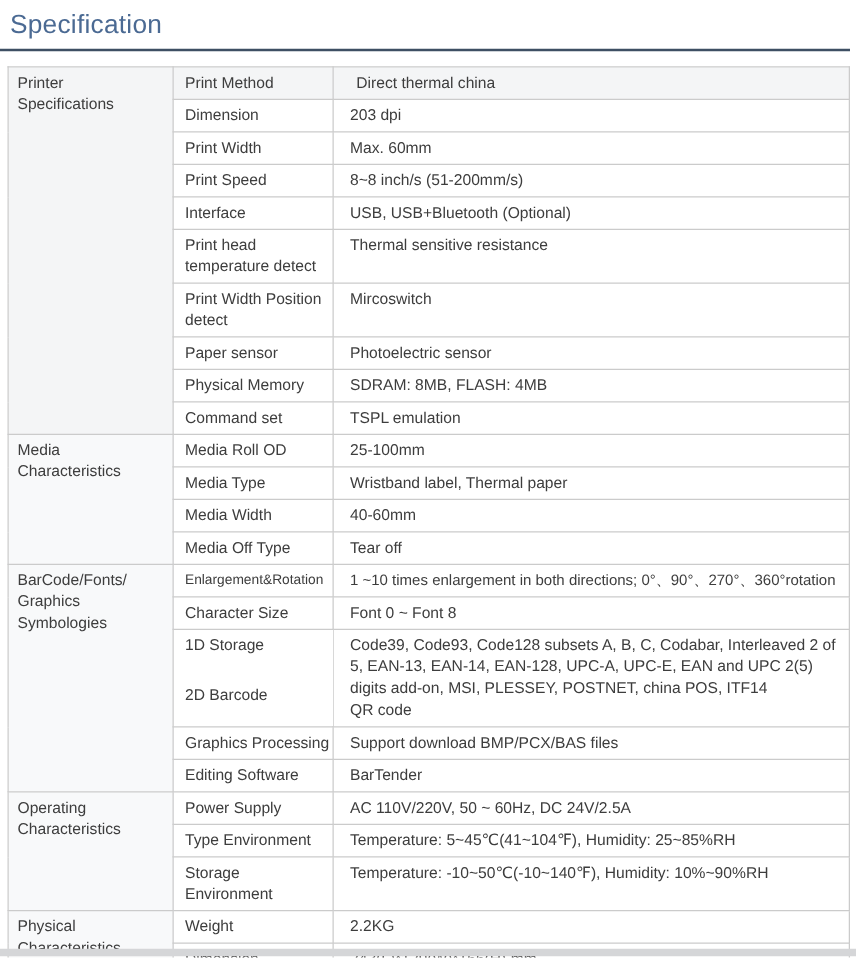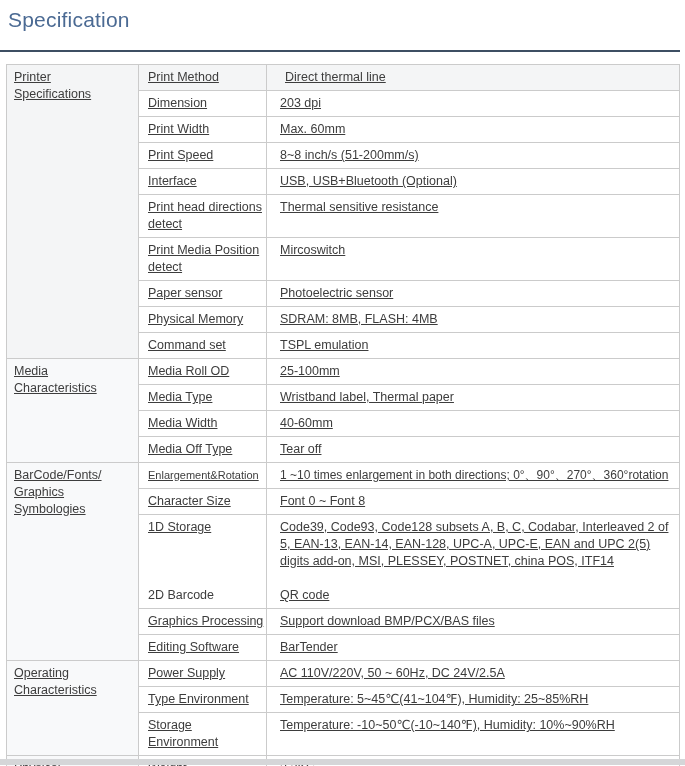--- a/index.html
+++ b/index.html
@@ -7,52 +7,51 @@
     --header_row_bg:#f4f5f6; --category_bg:#f8f9fa; --bottom_bar:#d5d6d8;
   }
   *{box-sizing:border-box;}
   html,body{margin:0;padding:0;}
   body{
     width:685px;height:766px;background:#ffffff;position:relative;overflow:hidden;
     font-family:"Liberation Sans","DejaVu Sans",sans-serif;color:var(--text);
   }
   .page-header{
     width:680px;
-    padding:8px 0 18px 8px;
+    padding:8px 0 7px 8px;
     border-bottom:2px solid var(--rule);
   }
   .page-title{
     margin:0;font-size:21px;line-height:24px;font-weight:400;
     color:var(--title);letter-spacing:.2px;
   }
   .spec-table{
     margin:12px 0 0 6px;width:673px;
     border-collapse:collapse;table-layout:fixed;
   }
   .spec-table td{
     border:1px solid var(--border);
     vertical-align:top;
     font-size:12.5px;line-height:17px;height:18px;
     padding:4px 6px 4px 13px;
     background:#ffffff;
-    text-decoration:underline;
   }
   td.category-cell{
     background:var(--category_bg);
     white-space:pre-line;
     padding:4px 4px 4px 7px;
   }
   td.label-cell{padding:4px 2px 4px 9px;}
   tr.header-row td{background:var(--header_row_bg);}
   tr.header-row td.value-cell{padding-left:18px;}
   td.small-label{font-size:11px;white-space:nowrap;margin-top:20px;}
   td.small-value{font-size:12px;white-space:nowrap;}
   td.dual-cell{position:relative;}
-  .bottom-line{position:absolute;bottom:4px;left:9px;}
-  .value-line2{margin-top:17px;}
+  .bottom-line{position:absolute;bottom:16px;left:9px;}
+  .value-line2{margin-top:1px;}
   .bottom-bar{
     position:absolute;left:0;bottom:1px;width:685px;height:6px;
     background:var(--bottom_bar);
   }
 </style>
 </head>
 <body>
 
 <div class="page-header">
   <h1 class="page-title">Specification</h1>
@@ -62,44 +61,44 @@
   <colgroup>
     <col style="width:132px">
       <col style="width:128px">
       <col style="width:413px">
   </colgroup>
   <tbody>
       <tr class="header-row">
         <td class="category-cell" rowspan="10">Printer
 Specifications</td>
         <td class="label-cell">Print Method</td>
-        <td class="value-cell">Direct thermal line</td>
+        <td class="value-cell">Direct thermal china</td>
       </tr>
       <tr>
         <td class="label-cell">Dimension</td>
         <td class="value-cell">203 dpi</td>
       </tr>
       <tr>
         <td class="label-cell">Print Width</td>
         <td class="value-cell">Max. 60mm</td>
       </tr>
       <tr>
         <td class="label-cell">Print Speed</td>
         <td class="value-cell">8~8 inch/s (51-200mm/s)</td>
       </tr>
       <tr>
         <td class="label-cell">Interface</td>
         <td class="value-cell">USB, USB+Bluetooth (Optional)</td>
       </tr>
       <tr>
-        <td class="label-cell">Print head directions detect</td>
+        <td class="label-cell">Print head temperature detect</td>
         <td class="value-cell">Thermal sensitive resistance</td>
       </tr>
       <tr>
-        <td class="label-cell">Print Media Position detect</td>
+        <td class="label-cell">Print Width Position detect</td>
         <td class="value-cell">Mircoswitch</td>
       </tr>
       <tr>
         <td class="label-cell">Paper sensor</td>
         <td class="value-cell">Photoelectric sensor</td>
       </tr>
       <tr>
         <td class="label-cell">Physical Memory</td>
         <td class="value-cell">SDRAM: 8MB, FLASH: 4MB</td>
       </tr>

